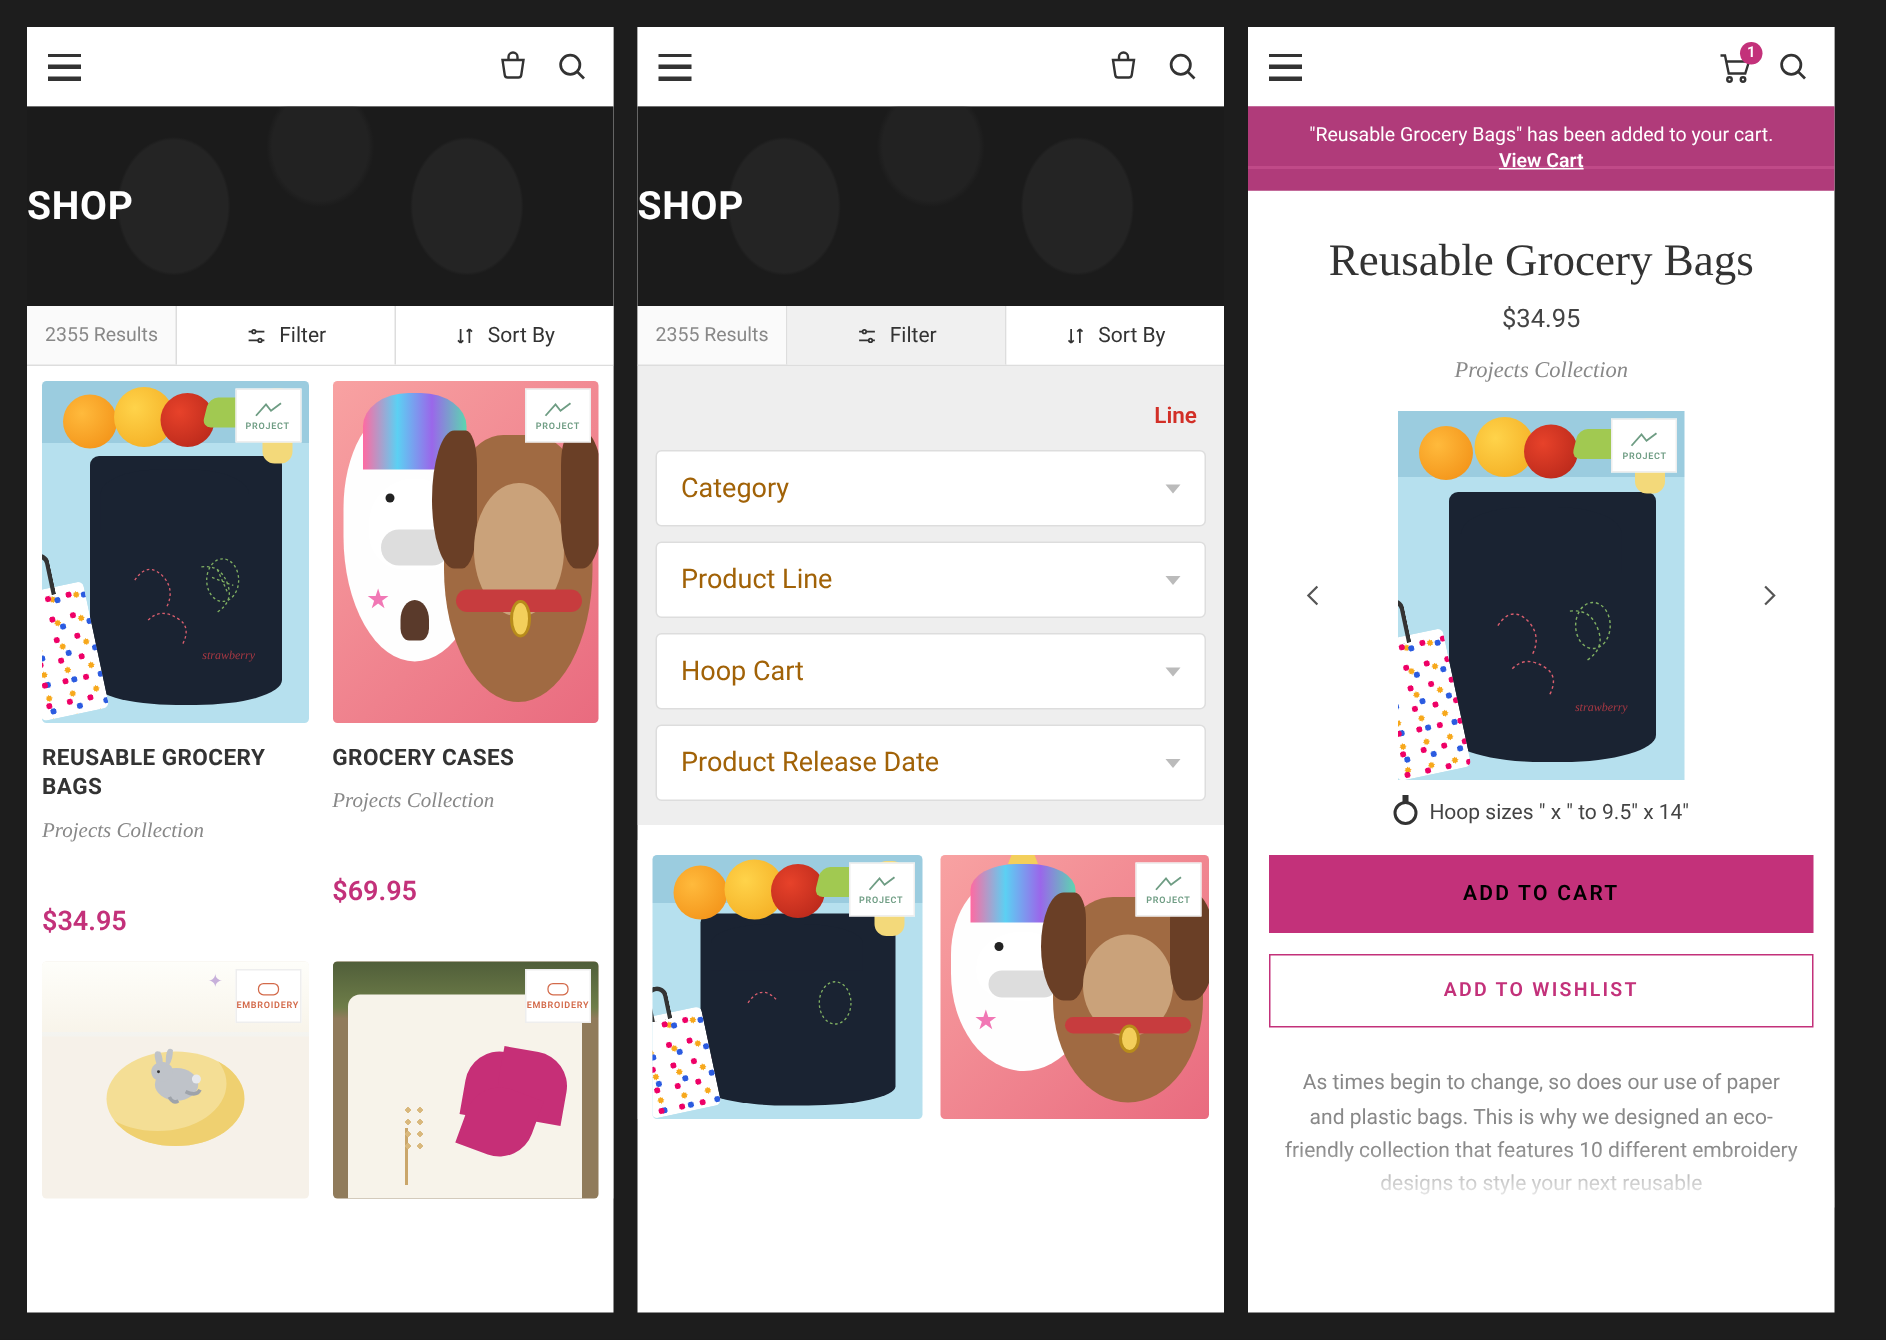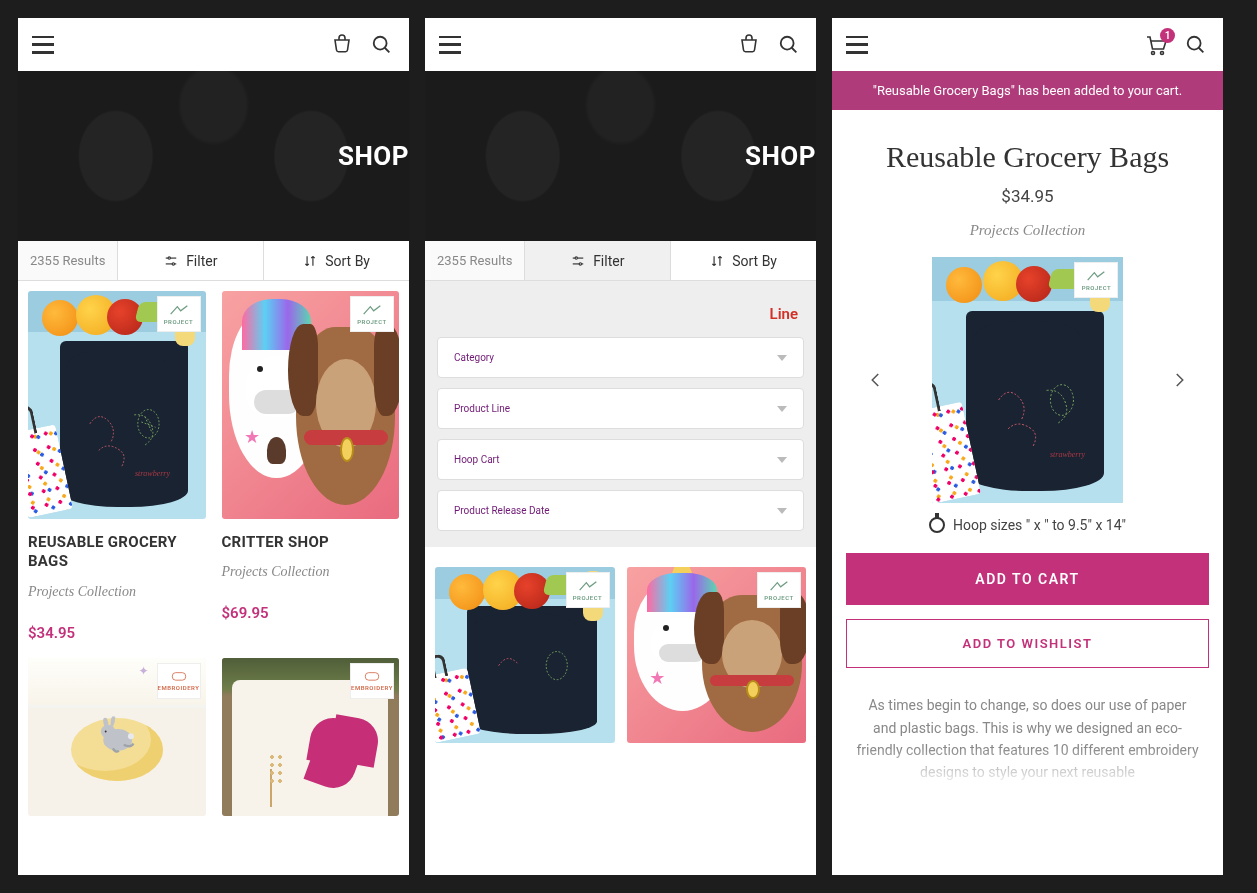--- a/index.html
+++ b/index.html
@@ -9,21 +9,21 @@
 
   
   .hdr { height: 53px; background: #fff; display: flex; align-items: center; justify-content: space-between; padding: 0 14px; }
   .hamburger { width: 22px; height: 18px; display: flex; flex-direction: column; justify-content: space-between; cursor: pointer; }
   .hamburger span { display: block; height: 2.5px; background: #333; width: 100%; }
   .hdr-right { display: flex; align-items: center; gap: 14px; }
   .icon-btn { width: 26px; height: 26px; display: flex; align-items: center; justify-content: center; cursor: pointer; position: relative; }
   .cart-badge { position: absolute; top: -4px; right: -6px; background: #c3317a; color: #fff; font-size: 10px; font-weight: 600; width: 15px; height: 15px; border-radius: 50%; display: flex; align-items: center; justify-content: center; }
 
   
-  .hero { height: 170px; background: #1b1b1b; position: relative; display: flex; align-items: center; justify-content: flex-end; overflow: hidden; }
+  .hero { height: 133px; background: #1b1b1b; position: relative; display: flex; align-items: center; justify-content: flex-start; overflow: hidden; }
   .hero::before { content:""; position:absolute; inset:0; background:
      radial-gradient(ellipse 90px 110px at 25% 50%, #242424 0 40%, transparent 42%),
      radial-gradient(ellipse 90px 110px at 75% 50%, #242424 0 40%, transparent 42%),
      radial-gradient(ellipse 80px 90px at 50% 20%, #222 0 40%, transparent 45%),
      #1b1b1b;
   }
   .hero h1 { color:#fff; font-weight:700; letter-spacing: .5px; font-size: 26px; position: relative; z-index: 1; }
 
   
   .toolbar { display:flex; border-bottom:1px solid #ddd; height:40px; align-items:stretch; background:#fafafa; }
@@ -35,21 +35,21 @@
   
   .grid { padding:10px 10px 0; display:grid; grid-template-columns: 1fr 1fr; gap:16px 16px; background:#fff;}
   .card { display:flex; flex-direction:column; }
   .thumb { width:100%; aspect-ratio: 0.78; border-radius:3px; position:relative; overflow:hidden; }
   .badge { position:absolute; top:5px; right:5px; background:#fff; width:44px; height:36px; display:flex; flex-direction:column; align-items:center; justify-content:center; border:1px solid #eee;}
   .badge .bicon { width:20px; height:12px; }
   .badge .btxt { font-size:6px; letter-spacing:.5px; color:#6f9d84; font-weight:600; margin-top:2px;}
   .badge.orange .btxt { color:#d36a4a; }
   .pname { font-size:15px; font-weight:700; color:#333; letter-spacing:.3px; margin-top:14px; line-height:1.3; }
   .pcoll { font-family: Georgia, 'Times New Roman', serif; font-style: italic; color:#888; font-size:14px; margin-top:12px; }
-  .pprice { color:#c3317a; font-size:15px; font-weight:600; margin-top:24px; }
+  .pprice { color:#c3317a; font-size:18px; font-weight:600; margin-top:41px; }
 
   
   .bag-thumb { background: linear-gradient(180deg,#9bccdf 0 18%, #b6e0ee 18% 100%); }
   .bag-thumb::before { content:""; position:absolute; left:18%; top:22%; right:10%; bottom:5%; background:#1a2332; border-radius:6px 6px 45% 45% / 6px 6px 10% 10%; }
   .bag-thumb::after { content:""; position:absolute; left:22%; top:26%; width:56%; height:18%; border-radius:40% 40% 0 0; background:#1a2332;}
   .bag-top { position:absolute; top:2%; left:2%; right:2%; height:20%; display:flex;}
   .fruit { border-radius:50%; }
   .f1 { width:36px; height:36px; background:radial-gradient(circle at 35% 35%, #ffba3c, #f18c12); position:absolute; left:6%; top:10%;}
   .f2 { width:40px; height:40px; background:radial-gradient(circle at 35% 35%, #ffd34a, #f2a81d); position:absolute; left:26%; top:-2%;}
   .f3 { width:36px; height:36px; background:radial-gradient(circle at 35% 35%, #e7422a, #b12418); position:absolute; left:44%; top:8%;}
@@ -97,21 +97,21 @@
   .petal{width:46px;height:46px;border-radius:50% 0 50% 0;background:#c62f77;position:absolute;}
   .p1{transform:rotate(10deg);} .p2{transform:rotate(100deg);left:22px;} .p3{transform:rotate(200deg);top:24px;}
   .leafy{position:absolute;left:18%;bottom:6%;width:24%;height:34%;}
   .leafy::before{content:"";position:absolute;left:40%;bottom:0;width:2px;height:70%;background:#caa66a;}
   .wheat{position:absolute;left:34%;top:0;width:14px;height:32px;background:radial-gradient(#d9b87c 30%,transparent 32%) 0 0/8px 8px;}
 
   
   .filter-panel { background:#eeeeee; padding:12px 12px 16px; }
   .done { text-align:right; padding:12px 6px 4px; color:#d22f27; font-weight:600; font-size:15px; }
   .facc { background:#fff; border:1px solid #ddd; border-radius:4px; padding:14px 16px; margin-top:10px; display:flex; align-items:center; justify-content:space-between; cursor:pointer;}
-  .facc span.lbl { font-size:10px; color:#701a75;text-align:right; }
+  .facc span.lbl { font-size:18px; color:#a16207;text-align:right; }
   .facc .tri { width:0;height:0;border-left:5px solid transparent;border-right:5px solid transparent;border-top:6px solid #bbb;}
   .grid2 { padding:10px 10px 0; display:grid; grid-template-columns:1fr 1fr; gap:12px; background:#fff; margin-top:10px;}
   .thumb2 { aspect-ratio: 1.02; border-radius:3px; position:relative; overflow:hidden; }
 
   
   .notice { background:#b03b7a; color:#fff; text-align:center; padding:12px 30px; font-size:13px;
     background-image: repeating-linear-gradient(#b03b7a, #b03b7a 40px, #c04a88 40px, #c04a88 42px),
       radial-gradient(circle at 12% 50%, rgba(255,255,255,.2) 4px, transparent 5px),
       radial-gradient(circle at 88% 50%, rgba(255,255,255,.2) 4px, transparent 5px);
   }
@@ -119,21 +119,21 @@
   .ptitle { font-family: Georgia, 'Times New Roman', serif; font-weight:400; font-size:30px; text-align:center; margin:30px 20px 12px; color:#333;}
   .ppric { text-align:center; color:#444; font-size:17px; }
   .pcol { text-align:center; font-family: Georgia, serif; font-style:italic; color:#888; margin-top:16px; font-size:15px;}
   .carousel { position:relative; margin:18px 30px 0;}
   .cimg { width:58%; margin:0 auto; aspect-ratio:0.78; position:relative; overflow:hidden;}
   .cnav { position:absolute; top:50%; transform:translateY(-50%); width:28px; height:28px; display:flex; align-items:center; justify-content:center; cursor:pointer; color:#666;}
   .cnav.l{left:0;} .cnav.r{right:0;}
   .hoop { text-align:center; margin-top:14px; font-size:14px; color:#444; display:flex; align-items:center; justify-content:center; gap:8px;}
   .hoop-icon{width:16px;height:16px;border-radius:50%;border:2px solid #333;position:relative;}
   .hoop-icon::before{content:"";position:absolute;top:-6px;left:4px;width:4px;height:5px;background:#333;}
-  .btn-primary{ margin:20px 14px 0; background:#c3317a; color:#ffffff; text-align:center; padding:18px 0; font-size:14px; letter-spacing:1.5px; font-weight:600; cursor:pointer;}
+  .btn-primary{ margin:20px 14px 0; background:#c3317a; color:#000000; text-align:center; padding:18px 0; font-size:14px; letter-spacing:1.5px; font-weight:600; cursor:pointer;}
   .btn-outline{ margin:14px 14px 0; border:1px solid #c3317a; color:#c3317a; text-align:center; padding:16px 0; font-size:13px; letter-spacing:1.5px; font-weight:600; cursor:pointer;}
   .desc{ margin:26px 24px 0; text-align:center; color:#888; font-size:14px; line-height:1.6; position:relative; }
   .desc::after{content:"";position:absolute;left:-24px;right:-24px;bottom:-4px;height:40px;background:linear-gradient(180deg,rgba(255,255,255,0),#fff);}
 </style>
 </head>
 <body>
 
 <div class="screens">
 
   <div class="screen">
@@ -227,21 +227,21 @@
               <div class="dcollar"></div>
               <div class="dtag"></div>
             </div>
           <div class="badge">
             <svg class="bicon" viewBox="0 0 24 14">
                 <path d="M2 12 L10 3 L14 8 L22 2" stroke="#6f9d84" stroke-width="1.5" fill="none"></path>
               </svg>
             <span class="btxt">PROJECT</span>
           </div>
         </div>
-        <div class="pname">CRITTER SHOP</div>
+        <div class="pname">GROCERY CASES</div>
         <div class="pcoll">Projects Collection</div>
         <div class="pprice">$69.95</div>
       </div>
 
       <div class="card">
         <div class="thumb bunny-thumb" style="aspect-ratio:1.12">
           <div class="onesie-edge"></div>
           <div class="dots">✦ ✧ ·</div>
           <div class="moon"></div>
           <div class="bunny"><svg viewBox="0 0 100 100">
@@ -415,20 +415,21 @@
           <svg width="22" height="22" viewBox="0 0 24 24" fill="none" stroke="#333" stroke-width="2">
               <circle cx="10" cy="10" r="7"></circle>
               <line x1="20" y1="20" x2="15" y2="15"></line>
             </svg>
         </div>
       </div>
     </div>
 
     <div class="notice">
       <span>"Reusable Grocery Bags" has been added to your cart.</span>
+      <a>View Cart</a>
     </div>
 
     <div class="ptitle">Reusable Grocery Bags</div>
     <div class="ppric">$34.95</div>
     <div class="pcol">Projects Collection</div>
 
     <div class="carousel">
       <div class="cnav l">
         <svg width="18" height="18" viewBox="0 0 24 24" fill="none" stroke="#555" stroke-width="2">
             <polyline points="15 4 7 12 15 20"></polyline>

